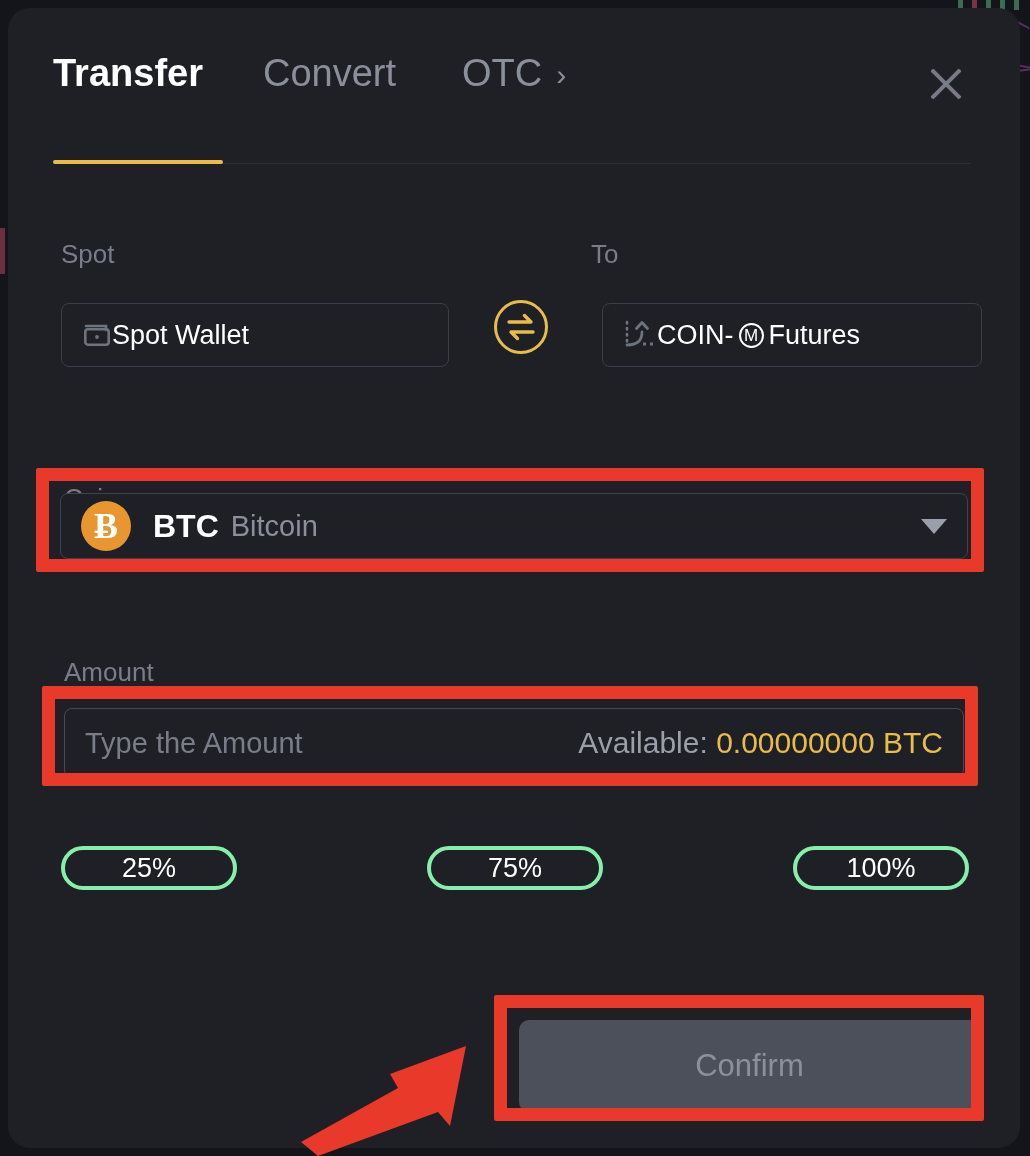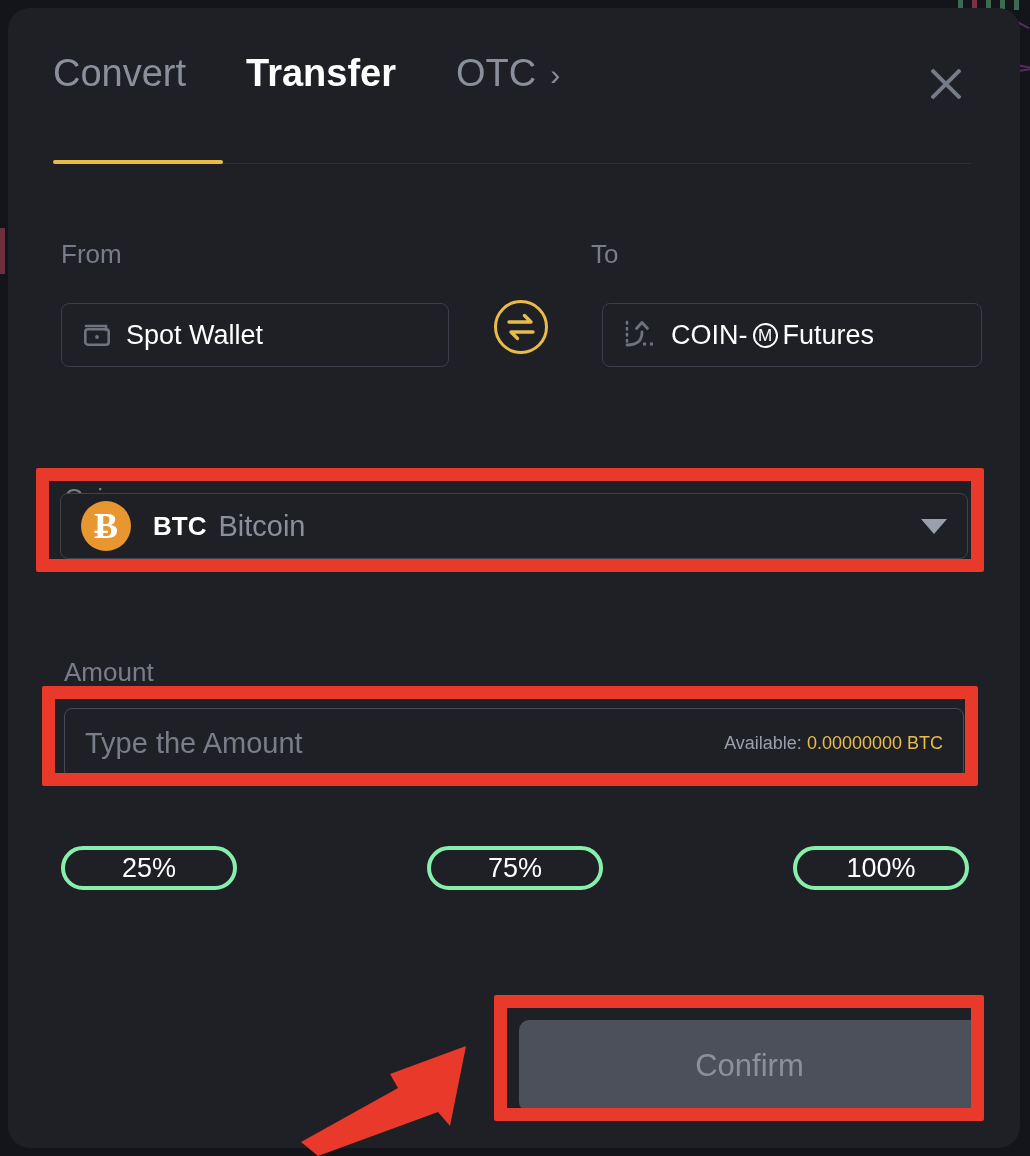--- a/index.html
+++ b/index.html
@@ -64,20 +64,21 @@
   }
   .tab.active {
     color: #ffffff;
     font-weight: bold;
   }
   .tab-otc {
     display: flex;
     align-items: center;
     gap: 14px;
     padding-right: 0;
+    margin-left: 6px;
   }
   .otc-chevron {
     font-size: 30px;
     color: #8a8f9b;
     line-height: 1;
     position: relative;
     top: 2px;
   }
 
   .close-x {
@@ -130,21 +131,21 @@
 
   
   .wallet-select {
     position: absolute;
     height: 64px;
     border: 1px solid #3a3e48;
     border-radius: 8px;
     background: #1e2026;
     display: flex;
     align-items: center;
-    gap: 14px;
+    gap: 0;
     padding: 0 20px;
     cursor: pointer;
   }
   .wallet-select .w-label {
     font-size: 27px;
     color: #ffffff;
     white-space: nowrap;
     display: flex;
     align-items: center;
     gap: 0px;
@@ -185,21 +186,21 @@
     font-size: 36px;
     font-weight: bold;
     display: flex;
     align-items: center;
     justify-content: center;
     font-family: "Liberation Serif", serif;
     flex: 0 0 auto;
   }
   .coin-symbol {
     margin-left: 22px;
-    font-size: 26px;
+    font-size: 32px;
     font-weight: bold;
     color: #ffffff;
   }
   .coin-name {
     margin-left: 12px;
     font-size: 29px;
     color: #8a8f9b;
   }
   .coin-caret {
     margin-left: auto;
@@ -228,21 +229,21 @@
     border: none;
     outline: none;
     font-family: "Liberation Sans", sans-serif;
     font-size: 29px;
     color: #ffffff;
     flex: 1 1 auto;
     min-width: 0;
   }
   .amount-input::placeholder { color: #787d89; }
   .avail {
-    font-size: 18px;
+    font-size: 30px;
     color: #9aa0ab;
     white-space: nowrap;
   }
   .avail b {
     color: #e9bc4a;
     font-weight: normal;
   }
 
   
   .pct-row {
@@ -309,34 +310,34 @@
   <div class="bk-candle" style="left:1014px;top:0px;height:10px;background:#3d6b52;"></div>
   <div class="bk-line" style="left:1008px;top:16px;width:24px;transform:rotate(28deg);"></div>
   <div class="bk-line" style="left:1016px;top:64px;width:16px;transform:rotate(10deg);"></div>
   <div class="bk-line" style="left:1018px;top:70px;width:14px;transform:rotate(-8deg);"></div>
   <div class="bk-candle" style="left:0px;top:228px;height:46px;background:#6b2f3d;"></div>
 </div>
 
 <div id="transfer-modal">
 
   <div class="tabbar">
+    <div class="tab active">Transfer</div>
     <div class="tab">Convert</div>
-    <div class="tab active">Transfer</div>
     <div class="tab tab-otc">
       <span>OTC</span>
       <span class="otc-chevron">›</span>
     </div>
   </div>
 
   <div class="close-x"></div>
 
   <div class="tab-underline-track"></div>
   <div class="tab-underline-active"></div>
 
-  <div class="field-label" style="left:53px;top:233px;">From</div>
+  <div class="field-label" style="left:53px;top:233px;">Spot</div>
 
   <div class="wallet-select" style="left:53px;top:295px;width:388px;">
     <span style="display:flex;align-items:center;">
       <svg width="30" height="26" viewBox="0 0 30 26" fill="none" aria-hidden="true">
         <path d="M4 4h20v4" stroke="#6e737e" stroke-width="2.6" stroke-linecap="round"></path>
         <rect x="3.3" y="7.3" width="23.4" height="15.4" rx="2.6" stroke="#6e737e" stroke-width="2.6"></rect>
         <circle cx="15" cy="15" r="1.9" fill="#6e737e"></circle>
       </svg>
     </span>
     <span class="w-label">Spot Wallet</span>

